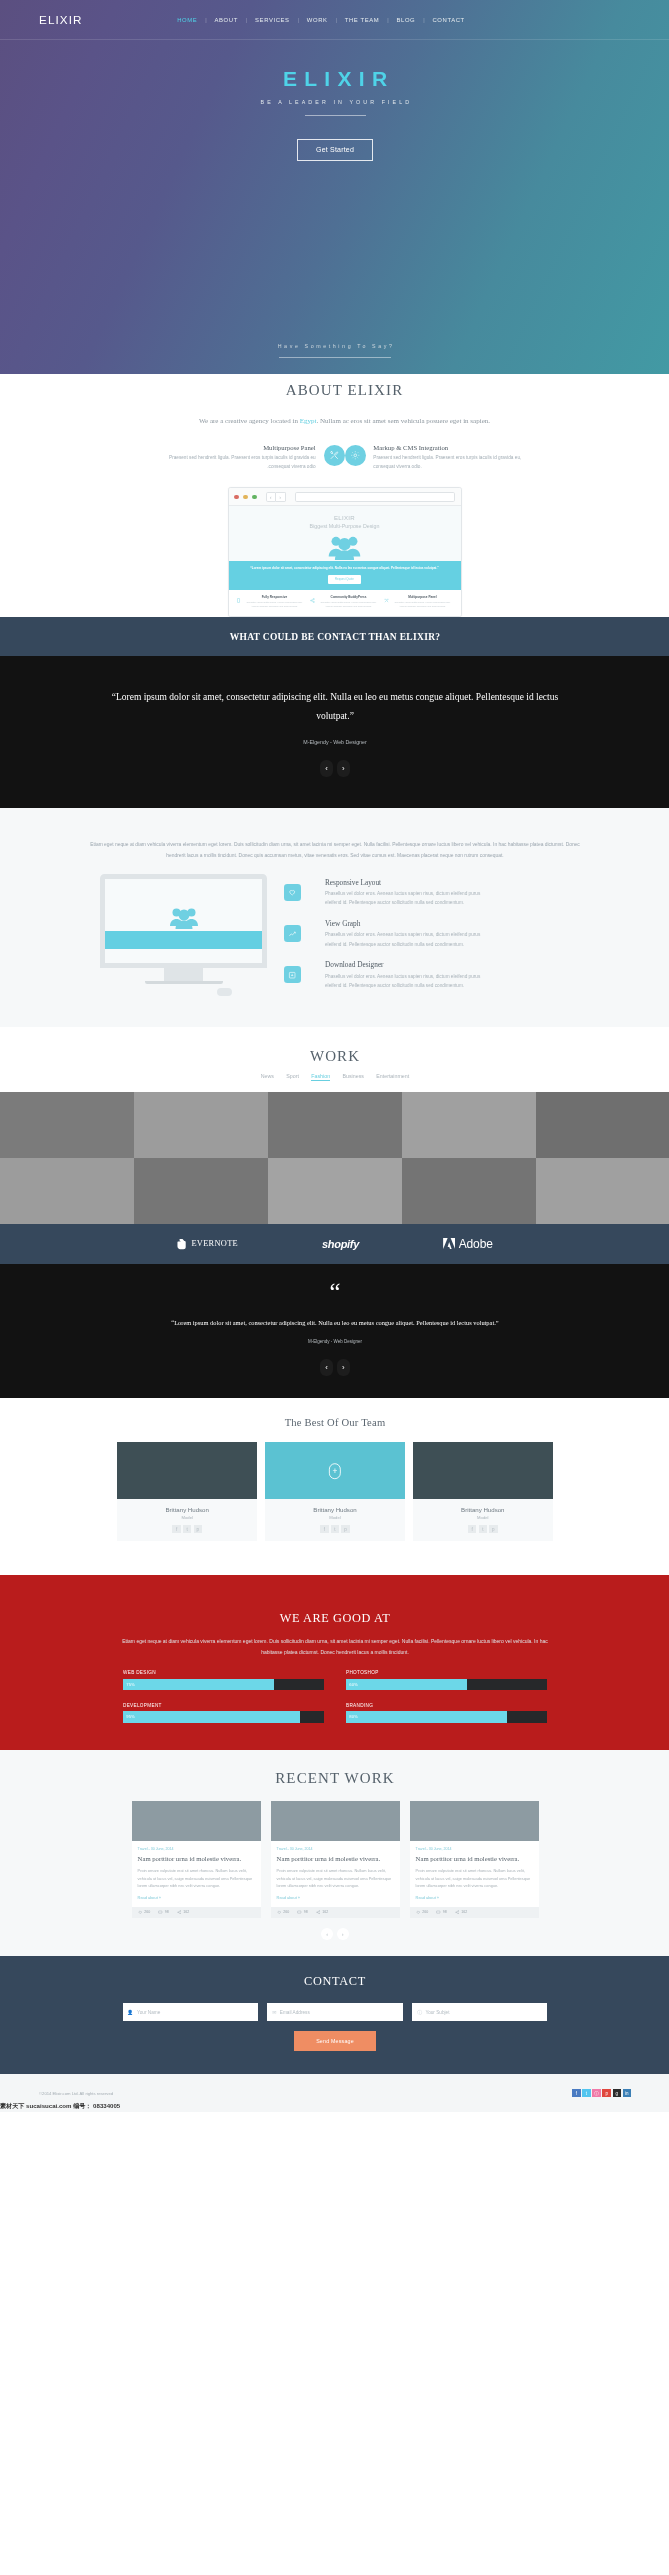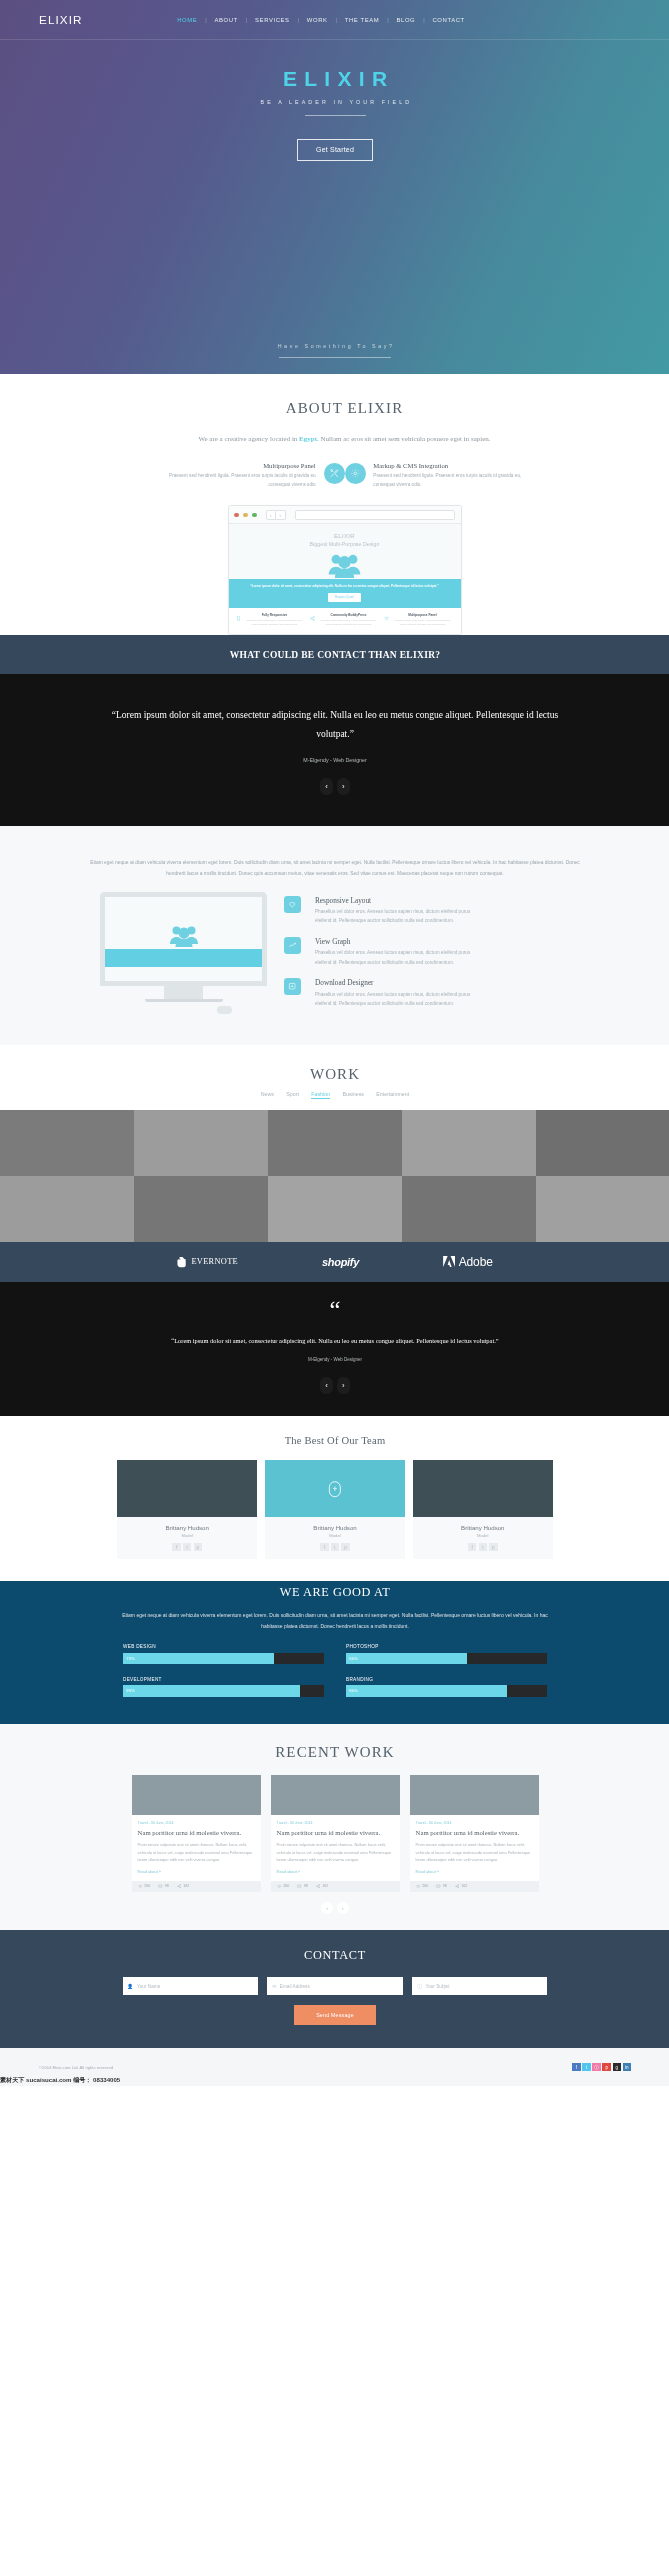--- a/index.html
+++ b/index.html
@@ -95,23 +95,23 @@
   }
   .sec-sub {
     text-align: center;
     font-size: 6.4px;
     color: #9aa5ae;
     line-height: 2.0;
     margin: 0 auto;
   }
 
   
-  #about { background: #fff; padding: 26px 0 0; margin-left: 19px; }
+  #about { background: #fff; padding: 8px 0 0; margin-left: 19px; }
   #about-lead { width: 391px; margin: 14.5px auto 0; }
-  #about-lead a { color: #63cfe0; text-decoration: none; font-weight: bold; }
+  #about-lead a { color: #63cfe0; text-decoration: none; }
   #about-features {
     display: flex;
     justify-content: center;
     align-items: flex-start;
     margin-top: 16.7px;
     gap: 0;
   }
   .feat { width: 167px; }
   .feat h4 { font-size: 6.7px; font-weight: 400; color: #4f5a63; font-family: "Liberation Serif", serif; }
   .feat p { font-size: 4.7px; color: #a2adb5; line-height: 1.85; margin-top: 3.3px; }
@@ -190,21 +190,21 @@
     width: 167px; height: 94px; background: #e9edef;
     border: 5px solid #dfe4e7; border-radius: 4.5px 4.5px 0 0; position: relative; overflow: hidden;
   }
   .imac-inner { position: absolute; inset: 0; background: #f7fafb; }
   .imac-band { position: absolute; left: 0; right: 0; bottom: 14.5px; height: 18px; background: #63cfe2; }
   .imac-ppl { position: absolute; left: 50%; top: 27px; transform: translateX(-50%); width: 31px; }
   .imac-neck { width: 39px; height: 12.3px; background: #dfe4e7; margin: 0 auto; }
   .imac-base { width: 78px; height: 3.9px; background: #d4dadd; margin: 0 auto; border-radius: 0 0 2.2px 2.2px; }
   #mouse { width: 14.5px; height: 7.8px; border-radius: 3.9px; background: #e2e7ea; margin: 3.3px 0 0 117px; }
   #services-list { flex: 1; padding-left: 16.7px; padding-top: 3.3px; }
-  .svc { display: flex; gap: 14px; margin-bottom: 11px; }
+  .svc { display: flex; gap: 24px; margin-bottom: 11px; align-items: center; }
   .svc-ic {
     width: 17.3px; height: 17.3px; flex: 0 0 17.3px; border-radius: 3.3px; background: #6fd0e2;
     display: flex; align-items: center; justify-content: center;
   }
   .svc-ic svg { width: 8.4px; height: 8.4px; }
   .svc h4 { font-family: "Liberation Serif", serif; font-size: 7.3px; color: #4f5a63; font-weight: 400; }
   .svc p { font-size: 4.7px; color: #a8b2b9; line-height: 1.95; margin-top: 2.8px; max-width: 167px; }
 
   
   #work { background: #fff; padding: 21px 0 11px; text-align: center; }
@@ -221,39 +221,39 @@
   #logo-shopify { font-style: italic; font-weight: bold; font-size: 11px; letter-spacing: -0.3px; }
   #logo-adobe { font-size: 12px; letter-spacing: -0.1px; }
 
   
   #testimonial2 { background: #121212; padding: 19px 0 22px; text-align: center; }
   #bigquote { color: #fff; font-size: 24.6px; font-family: "Liberation Serif", serif; line-height: .7; height: 19px; }
   #testimonial2 .quote-text { font-size: 6.4px; margin-top: 14.5px; width: 402px; line-height: 2.1; }
   #testimonial2 .quote-author { font-size: 4.5px; margin-top: 9px; }
 
   
-  #team { background: #fff; padding: 19px 0 22px; }
+  #team { background: #fff; padding: 19px 0 34px; }
   #team-title { text-align: center; font-size: 10.6px; color: #5b6670; font-weight: 400; letter-spacing: 0.2px; }
   #team-grid { display: flex; justify-content: center; gap: 7.8px; margin-top: 14.5px; }
   .member { width: 140px; background: #f7f9fa; }
   .member-photo { height: 57px; background: #3e4f55; position: relative; }
   .member.featured .member-photo { background: #5bc2d2; }
   .plus-badge {
     position: absolute; left: 50%; top: 50%; transform: translate(-50%,-50%);
     width: 12.3px; height: 15.6px; border: 0.7px solid rgba(255,255,255,.85); border-radius: 6.1px;
     display: flex; align-items: center; justify-content: center; color: #fff; font-size: 8.4px; line-height: 1;
   }
   .member-info { text-align: center; padding: 6.7px 0 7.8px; }
   .member-name { font-size: 6.1px; color: #6f7a82; }
   .member-role { font-size: 4.2px; color: #aab3ba; margin-top: 2.2px; }
   .member-social { display: flex; justify-content: center; gap: 2.2px; margin-top: 4.5px; }
   .soc { width: 8.4px; height: 8.4px; background: #e7ebed; color: #b3bcc2; font-size: 4.5px; display: flex; align-items: center; justify-content: center; }
 
   
-  #skills { background: #0c4a6e; padding: 4px 0 27px; }
+  #skills { background: #b91c1c; padding: 36px 0 27px; }
   #skills-title { text-align: center; color: #fff; font-size: 12.3px; letter-spacing: 0.6px; font-weight: 400; }
   #skills-sub { width: 441px; margin: 10px auto 0; text-align: center; color: #dfe3e6; font-size: 5px; line-height: 2.1; }
   #skills-grid { width: 424px; margin: 13.4px auto 0; display: grid; grid-template-columns: 1fr 1fr; gap: 12.3px 22px; }
   .skill-label { color: #fff; font-size: 4.7px; letter-spacing: 0.3px; }
   .skill-track { height: 11.7px; background: #26282a; margin-top: 3.3px; }
   .skill-fill { height: 100%; background: #6cd7e8; display: flex; align-items: center; padding-left: 3.3px; }
   .skill-pct { color: #fff; font-size: 4.2px; }
 
   
   #blog { background: #f6f8f9; padding: 20px 0 15.6px; }

